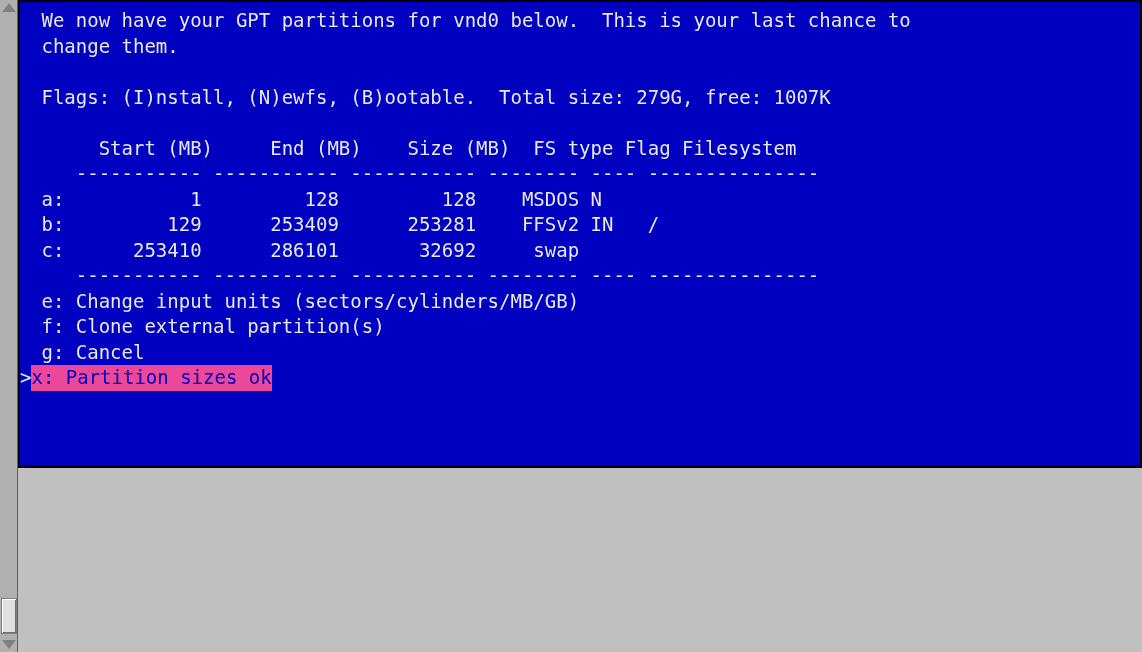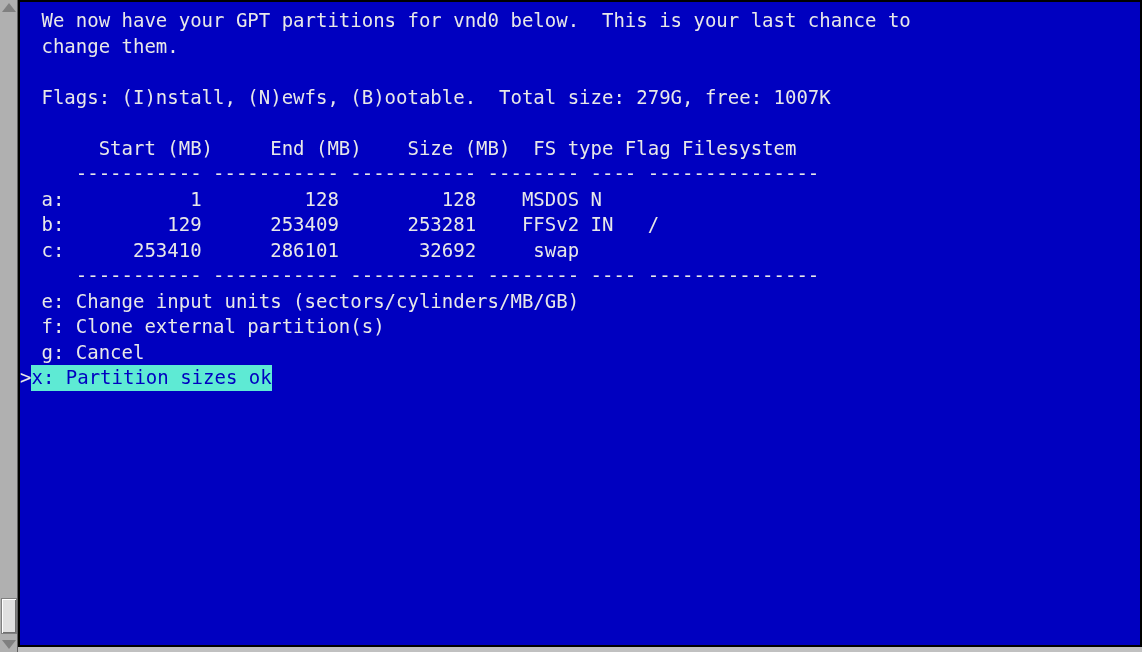--- a/index.html
+++ b/index.html
@@ -46,42 +46,42 @@
     height: 34px;
     background: #e0e0e0;
     border: 1px solid #808080;
     box-shadow: inset 1px 1px 0 #ffffff, inset -1px -1px 0 #707070;
   }
   .screen {
     position: absolute;
     left: 18px;
     top: 0;
     width: 1124px;
-    height: 647px;
+    height: 468px;
     background: #0000c0;
     border: 2px solid #000;
     box-sizing: border-box;
     color: #e8e8e8;
     font-size: 19px;
     line-height: 25.5px;
     letter-spacing: 0px;
     padding: 6px 0 0 0;
   }
   .screen pre {
     margin: 0;
     font-family: inherit;
     white-space: pre;
   }
   .line {
     display: block;
     padding-left: 10px;
     height: 25.5px;
   }
   .sel {
-    background: #5eead4;
+    background: #ec4899;
     color: #0000c0;
     display: inline-block;
   }
 </style>
 </head>
 <body>
 
 <div class="scrollbar">
   <div class="arrow up"></div>
   <div class="thumb"></div>

